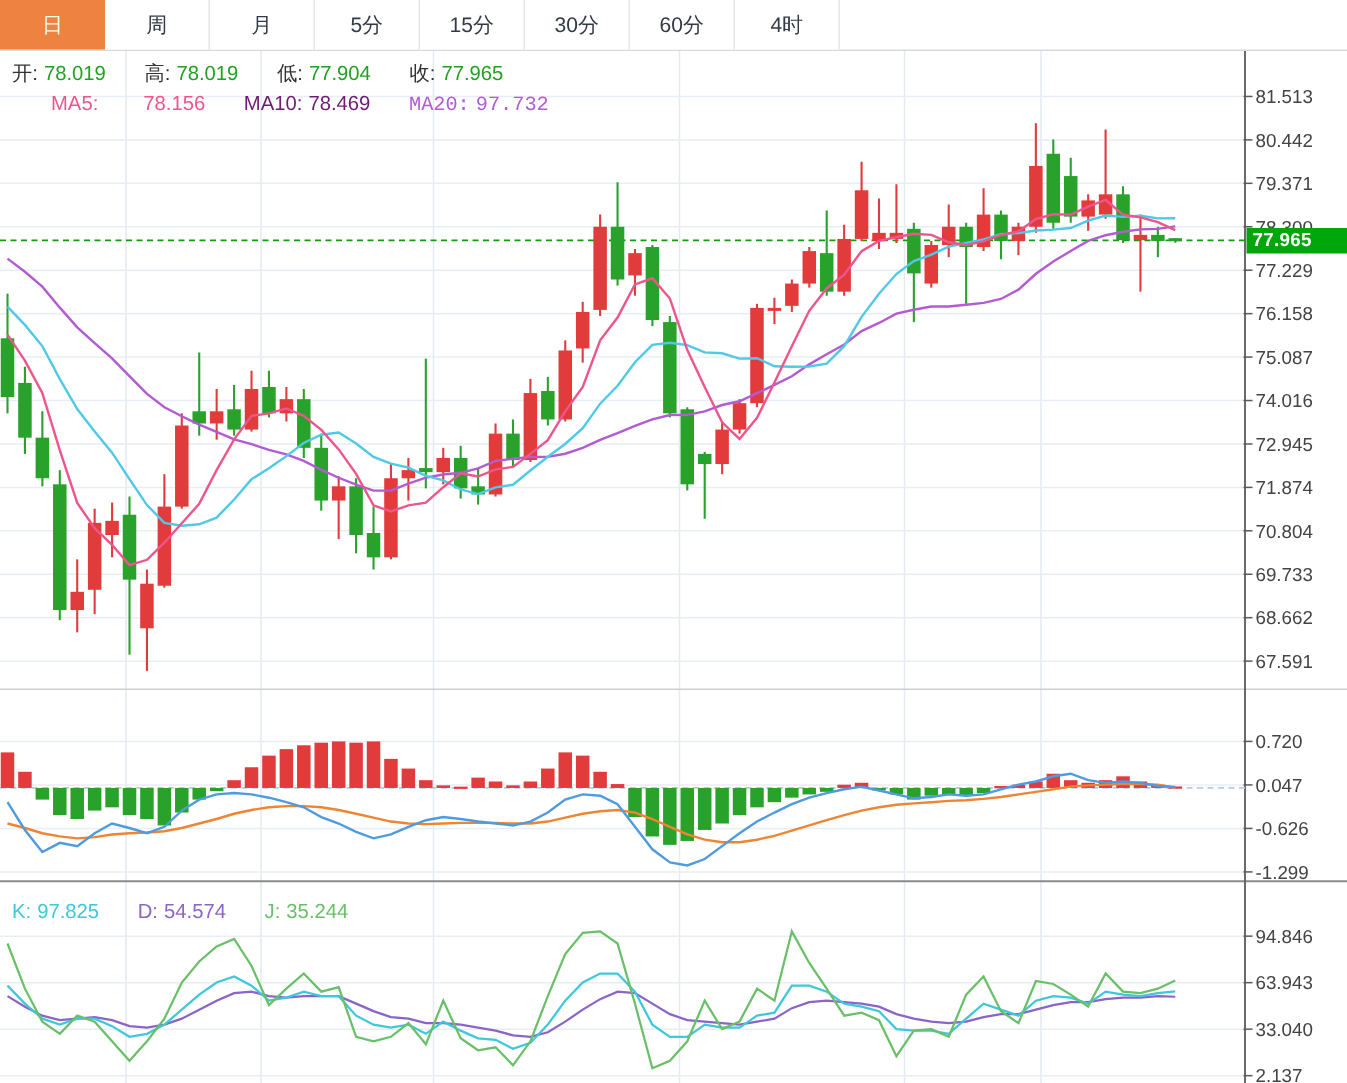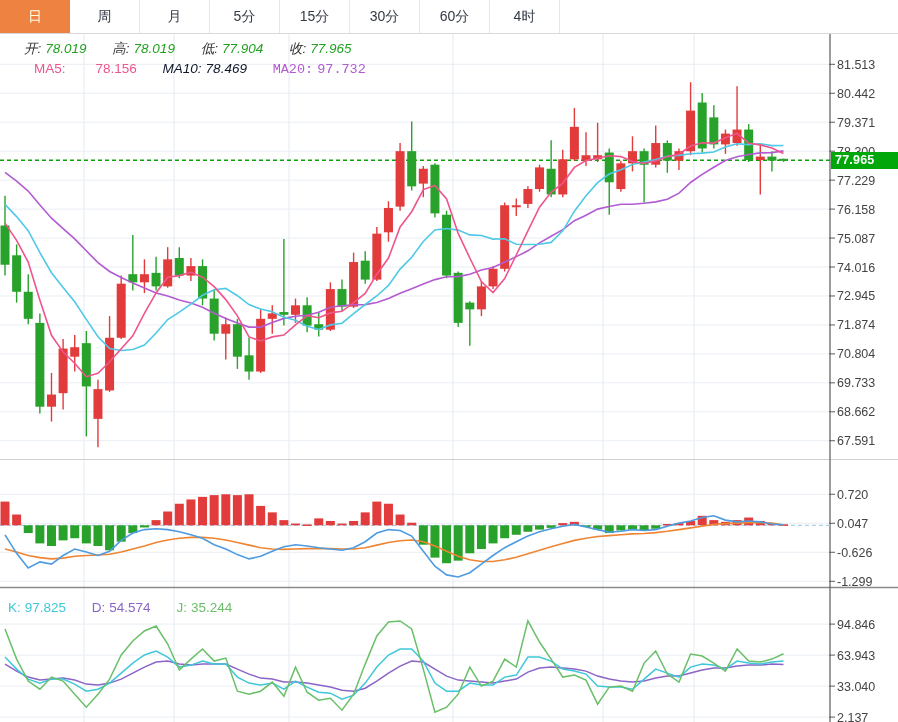--- a/index.html
+++ b/index.html
@@ -8,21 +8,21 @@
   .tabbar{position:absolute;left:0;top:0;width:898px;height:33px;border-bottom:1px solid #d9d9d9;
           display:flex;background:#fff;z-index:5;}
   .tab{width:70px;height:33px;line-height:33px;text-align:center;font-size:14px;color:#333a45;
        border-right:1px solid #e6e6e6;cursor:pointer;box-sizing:border-box;background:#fff;}
   .tab.active{background:#ee8240;color:#fffbe6;border-right:none;}
   .overlay{position:absolute;z-index:4;white-space:nowrap;font-size:13.5px;pointer-events:none;}
   .overlay span{margin-right:4px;}
   .gap{display:inline-block;width:14px;}
   .lbl{color:#333;}
   .grn{color:#21a121;}
-  .ma5c{color:#ee558c;margin-left:26px;} .ma10c{color:#0f172a;font-style:italic;} .ma20c{color:#b25bd2;font-family:Liberation Mono, monospace;}
+  .ma5c{color:#ee558c;margin-left:26px;} .ma10c{color:#701a75;} .ma20c{color:#b25bd2;font-family:Liberation Mono, monospace;}
   .macdc{color:#e8342f;} .diffc{color:#4f9be0;} .deac{color:#ef8532;}
   .kc{color:#3fc7da;} .dc{color:#8b64c8;} .jc{color:#6abf69;}
   .price-tag{position:absolute;left:831px;top:152px;width:66px;height:17px;background:#00a70b;
              color:#fff;font-size:12.5px;font-weight:bold;line-height:17px;padding-left:4px;
              z-index:6;letter-spacing:0.2px;}
   svg{position:absolute;left:0;top:0;z-index:1;}
 </style>
 </head>
 <body>
 
@@ -343,21 +343,21 @@
         <polyline points="5.0,549.0 16.6,552.0 28.2,555.5 39.9,557.6 51.5,558.9 63.1,558.1 74.7,556.3 86.3,555.5 98.0,555.0 109.6,554.2 121.2,552.0 132.8,549.0 144.4,546.0 156.1,542.5 167.7,540.0 179.3,538.2 190.9,537.4 202.5,537.4 214.2,538.2 225.8,540.0 237.4,542.5 249.0,545.1 260.6,547.7 272.3,549.0 283.9,549.4 295.5,549.0 307.1,548.6 318.7,548.6 330.4,548.6 342.0,549.0 353.6,549.0 365.2,547.7 376.8,545.1 388.5,542.5 400.1,540.8 411.7,540.0 423.3,541.7 434.9,546.0 446.6,551.2 458.2,556.3 469.8,559.8 481.4,561.5 493.0,561.5 504.7,559.8 516.3,557.2 527.9,553.7 539.5,550.3 551.1,546.8 562.8,543.4 574.4,540.4 586.0,538.2 597.6,536.5 609.2,535.6 620.9,534.8 632.5,533.9 644.1,533.5 655.7,532.6 667.3,531.3 679.0,529.6 690.6,527.9 702.2,526.2 713.8,524.4 725.4,523.6 737.1,523.1 748.7,522.7 760.3,522.7 771.9,523.1 783.5,525.1" fill="none" stroke="#ef8532" stroke-width="1.6"></polyline>
         <polyline points="5.0,534.8 16.6,553.3 28.2,568.0 39.9,561.9 51.5,564.1 63.1,555.5 74.7,549.0 86.3,552.0 98.0,555.5 109.6,551.2 121.2,540.4 132.8,533.1 144.4,529.6 156.1,528.7 167.7,529.6 179.3,531.8 190.9,534.8 202.5,538.2 214.2,544.7 225.8,549.0 237.4,554.6 249.0,558.9 260.6,556.3 272.3,551.2 283.9,546.8 295.5,544.7 307.1,546.0 318.7,547.7 330.4,549.0 342.0,550.3 353.6,547.7 365.2,541.7 376.8,533.1 388.5,529.6 400.1,530.5 411.7,536.1 423.3,551.2 434.9,566.2 446.6,574.9 458.2,577.0 469.8,572.7 481.4,564.1 493.0,555.5 504.7,547.7 516.3,541.7 527.9,536.1 539.5,531.8 551.1,528.7 562.8,526.2 574.4,524.4 586.0,527.0 597.6,529.6 609.2,532.2 620.9,531.3 632.5,529.6 644.1,530.5 655.7,529.6 667.3,526.2 679.0,523.1 690.6,521.0 702.2,517.5 713.8,515.8 725.4,520.1 737.1,521.9 748.7,521.0 760.3,521.9 771.9,524.0 783.5,524.7" fill="none" stroke="#4f9be0" stroke-width="1.6"></polyline>
       </g>
       <g clip-path="url(#clipKdj)">
         <polyline points="5.0,664.1 16.6,671.1 28.2,677.1 39.9,680.1 51.5,679.1 63.1,678.1 74.7,680.1 86.3,684.1 98.0,685.1 109.6,683.1 121.2,679.1 132.8,673.1 144.4,667.1 156.1,662.1 167.7,661.1 179.3,664.1 190.9,665.1 202.5,664.1 214.2,664.1 225.8,664.1 237.4,669.1 249.0,674.1 260.6,678.1 272.3,679.1 283.9,682.1 295.5,682.1 307.1,683.1 318.7,685.1 330.4,687.1 342.0,690.2 353.6,691.2 365.2,688.2 376.8,681.1 388.5,673.1 400.1,666.1 411.7,661.1 423.3,662.1 434.9,669.1 446.6,676.1 458.2,680.1 469.8,681.1 481.4,682.1 493.0,683.1 504.7,681.1 516.3,679.1 527.9,672.1 539.5,668.1 551.1,667.1 562.8,668.1 574.4,669.1 586.0,671.1 597.6,676.1 609.2,679.1 620.9,681.1 632.5,682.1 644.1,681.1 655.7,678.1 667.3,676.1 679.0,676.1 690.6,673.1 702.2,670.1 713.8,668.1 725.4,668.1 737.1,666.1 748.7,665.1 760.3,665.1 771.9,664.1 783.5,664.5" fill="none" stroke="#8b64c8" stroke-width="1.5"></polyline>
         <polyline points="5.0,657.1 16.6,669.1 28.2,679.1 39.9,683.1 51.5,679.1 63.1,679.1 74.7,684.1 86.3,691.2 98.0,689.2 109.6,683.1 121.2,673.1 132.8,663.1 144.4,655.0 156.1,651.0 167.7,657.1 179.3,667.1 190.9,665.1 202.5,661.1 214.2,664.1 225.8,664.1 237.4,677.1 249.0,683.1 260.6,685.1 272.3,683.1 283.9,689.2 295.5,681.1 307.1,687.1 318.7,692.2 330.4,693.2 342.0,699.2 353.6,695.2 365.2,683.1 376.8,667.1 388.5,655.0 400.1,649.0 411.7,649.0 423.3,661.1 434.9,683.1 446.6,691.2 458.2,691.2 469.8,683.1 481.4,685.1 493.0,685.1 504.7,677.1 516.3,675.1 527.9,657.1 539.5,657.1 551.1,661.1 562.8,669.1 574.4,671.1 586.0,674.1 597.6,686.1 609.2,687.1 620.9,687.1 632.5,689.2 644.1,679.1 655.7,669.1 667.3,673.1 679.0,677.1 690.6,667.1 702.2,664.1 713.8,665.1 725.4,669.1 737.1,661.1 748.7,663.1 760.3,664.1 771.9,662.1 783.5,660.9" fill="none" stroke="#3fc7da" stroke-width="1.5"></polyline>
         <polyline points="5.0,629.0 16.6,659.1 28.2,681.1 39.9,689.2 51.5,677.1 63.1,681.1 74.7,694.2 86.3,707.2 98.0,694.2 109.6,679.1 121.2,655.0 132.8,641.0 144.4,631.0 156.1,626.0 167.7,644.0 179.3,670.1 190.9,659.1 202.5,649.0 214.2,661.1 225.8,658.1 237.4,691.2 249.0,694.2 260.6,691.2 272.3,682.1 283.9,696.2 295.5,667.1 307.1,692.2 318.7,700.2 330.4,698.2 342.0,710.2 353.6,694.2 365.2,664.1 376.8,636.0 388.5,621.9 400.1,620.9 411.7,629.0 423.3,669.1 434.9,712.2 446.6,707.2 458.2,694.2 469.8,667.1 481.4,686.1 493.0,681.1 504.7,659.1 516.3,667.1 527.9,620.9 539.5,642.0 551.1,659.1 562.8,677.1 574.4,675.1 586.0,680.1 597.6,704.2 609.2,687.1 620.9,686.1 632.5,691.2 644.1,663.1 655.7,651.0 667.3,674.1 679.0,682.1 690.6,654.0 702.2,656.0 713.8,663.1 725.4,671.1 737.1,649.0 748.7,661.1 760.3,662.1 771.9,659.1 783.5,653.7" fill="none" stroke="#6abf69" stroke-width="1.5"></polyline>
       </g>
     </svg>
 
-  <div class="overlay" style="left:24px;top:40px;font-style:italic;">
+  <div class="overlay" style="left:8px;top:40px;">
     <span class="lbl">开:</span><span class="grn">78.019</span><span class="gap"></span>
     <span class="lbl">高:</span><span class="grn">78.019</span><span class="gap"></span>
     <span class="lbl">低:</span><span class="grn">77.904</span><span class="gap"></span>
     <span class="lbl">收:</span><span class="grn">77.965</span>
   </div>
 
   <div class="overlay" style="left:8px;top:61px;">
     <span class="ma5c">MA5:</span><span class="ma5c">78.156</span><span class="gap"></span>
     <span class="ma10c">MA10:</span><span class="ma10c">78.469</span><span class="gap"></span>
     <span class="ma20c">MA20:</span><span class="ma20c">97.732</span>

